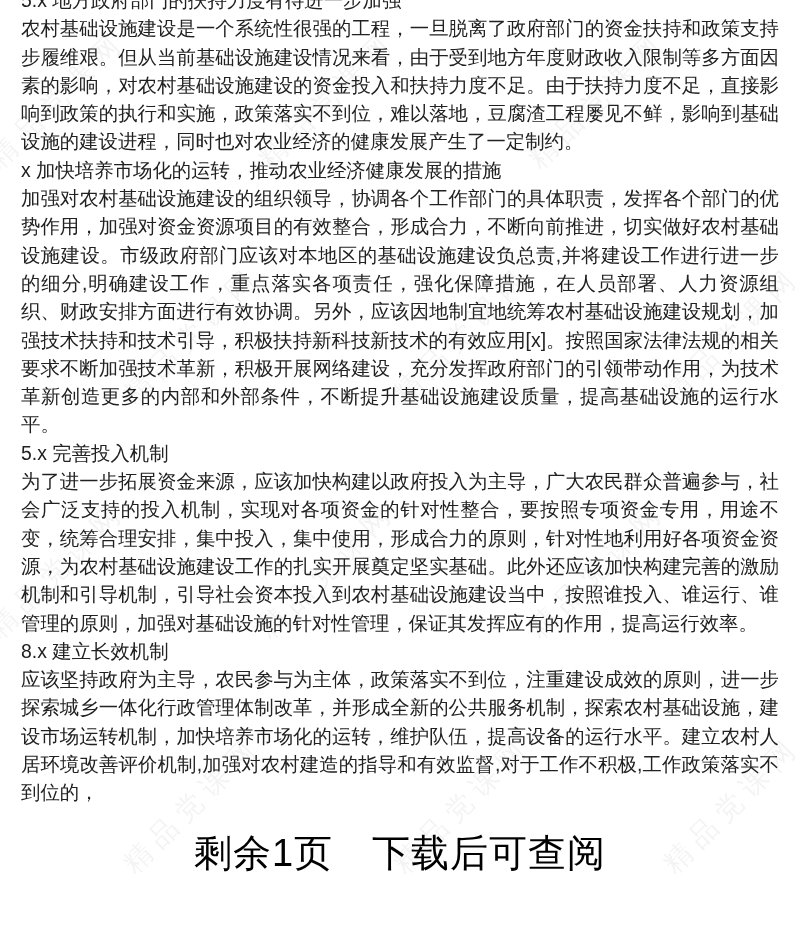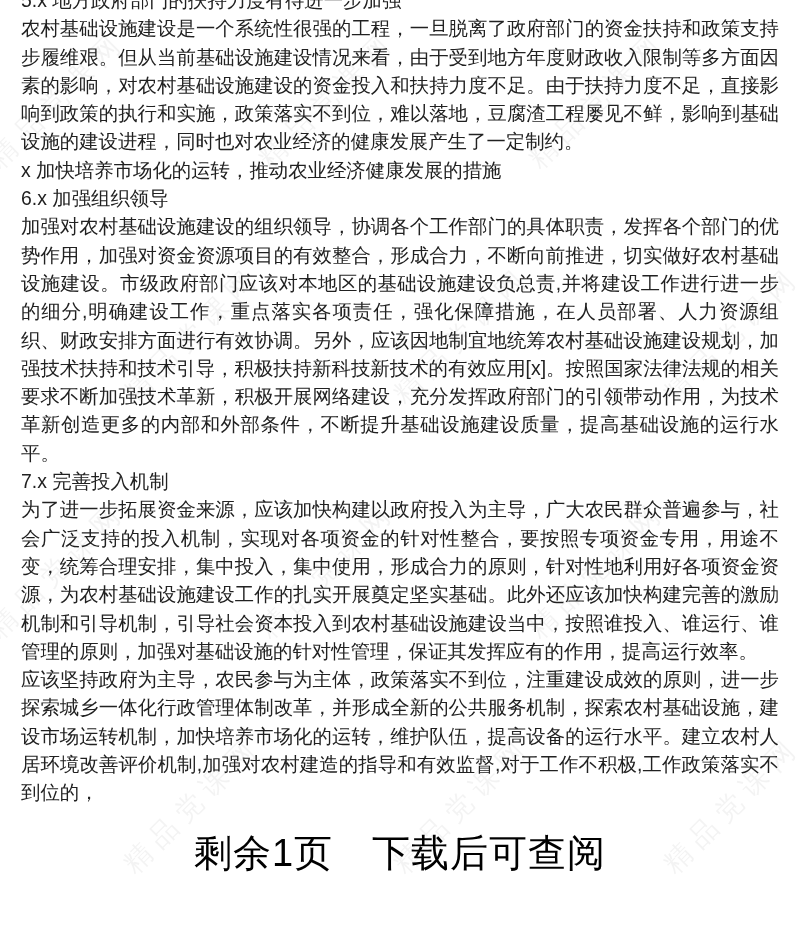--- a/index.html
+++ b/index.html
@@ -83,22 +83,22 @@
       <span style="left: 520px; top: 620px; color: rgb(0, 0, 0); opacity: 0.045;">精品党课网</span>
       <span style="left: 115px; top: 855px; color: rgb(0, 0, 0); opacity: 0.045;">精品党课网</span>
       <span style="left: 385px; top: 855px; color: rgb(0, 0, 0); opacity: 0.045;">精品党课网</span>
       <span style="left: 655px; top: 855px; color: rgb(0, 0, 0); opacity: 0.045;">精品党课网</span>
     </div>
 
   <div class="doc" id="doc-body">
       <div class="block heading">5.x 地方政府部门的扶持力度有待进一步加强</div>
       <div class="block paragraph">农村基础设施建设是一个系统性很强的工程，一旦脱离了政府部门的资金扶持和政策支持步履维艰。但从当前基础设施建设情况来看，由于受到地方年度财政收入限制等多方面因素的影响，对农村基础设施建设的资金投入和扶持力度不足。由于扶持力度不足，直接影响到政策的执行和实施，政策落实不到位，难以落地，豆腐渣工程屡见不鲜，影响到基础设施的建设进程，同时也对农业经济的健康发展产生了一定制约。</div>
       <div class="block heading">x 加快培养市场化的运转，推动农业经济健康发展的措施</div>
-      <div class="block heading">6.x 加强组织领导</div>
       <div class="block paragraph">加强对农村基础设施建设的组织领导，协调各个工作部门的具体职责，发挥各个部门的优势作用，加强对资金资源项目的有效整合，形成合力，不断向前推进，切实做好农村基础设施建设。市级政府部门应该对本地区的基础设施建设负总责,并将建设工作进行进一步的细分,明确建设工作，重点落实各项责任，强化保障措施，在人员部署、人力资源组织、财政安排方面进行有效协调。另外，应该因地制宜地统筹农村基础设施建设规划，加强技术扶持和技术引导，积极扶持新科技新技术的有效应用[x]。按照国家法律法规的相关要求不断加强技术革新，积极开展网络建设，充分发挥政府部门的引领带动作用，为技术革新创造更多的内部和外部条件，不断提升基础设施建设质量，提高基础设施的运行水平。</div>
-      <div class="block heading">7.x 完善投入机制</div>
+      <div class="block heading">5.x 完善投入机制</div>
       <div class="block paragraph">为了进一步拓展资金来源，应该加快构建以政府投入为主导，广大农民群众普遍参与，社会广泛支持的投入机制，实现对各项资金的针对性整合，要按照专项资金专用，用途不变，统筹合理安排，集中投入，集中使用，形成合力的原则，针对性地利用好各项资金资源，为农村基础设施建设工作的扎实开展奠定坚实基础。此外还应该加快构建完善的激励机制和引导机制，引导社会资本投入到农村基础设施建设当中，按照谁投入、谁运行、谁管理的原则，加强对基础设施的针对性管理，保证其发挥应有的作用，提高运行效率。</div>
+      <div class="block heading">8.x 建立长效机制</div>
       <div class="block paragraph">应该坚持政府为主导，农民参与为主体，政策落实不到位，注重建设成效的原则，进一步探索城乡一体化行政管理体制改革，并形成全新的公共服务机制，探索农村基础设施，建设市场运转机制，加快培养市场化的运转，维护队伍，提高设备的运行水平。建立农村人居环境改善评价机制,加强对农村建造的指导和有效监督,对于工作不积极,工作政策落实不到位的，</div>
     </div>
 
   <div class="footer-notice">剩余1页　下载后可查阅</div>
 
 </div>
 
 </body></html>

